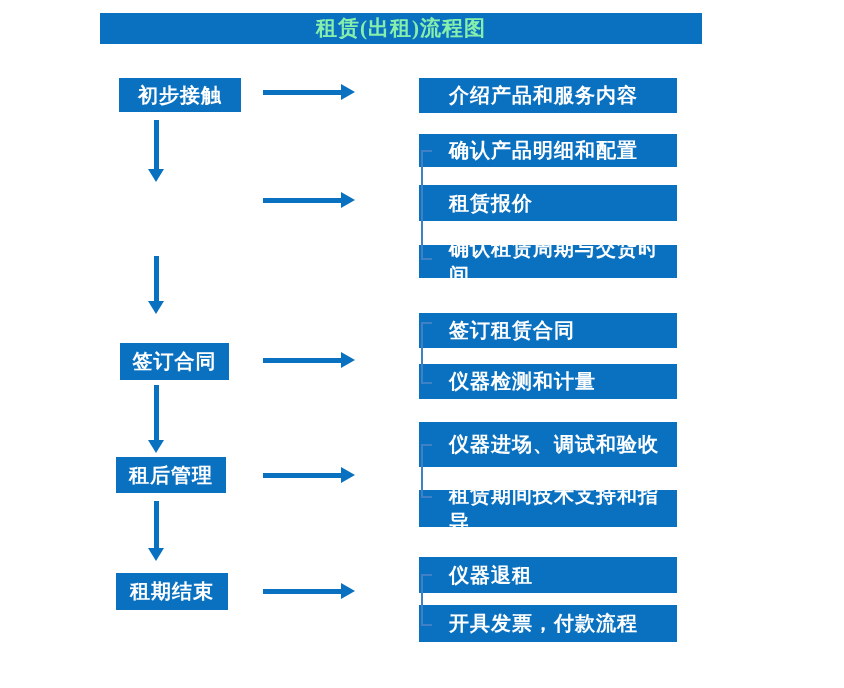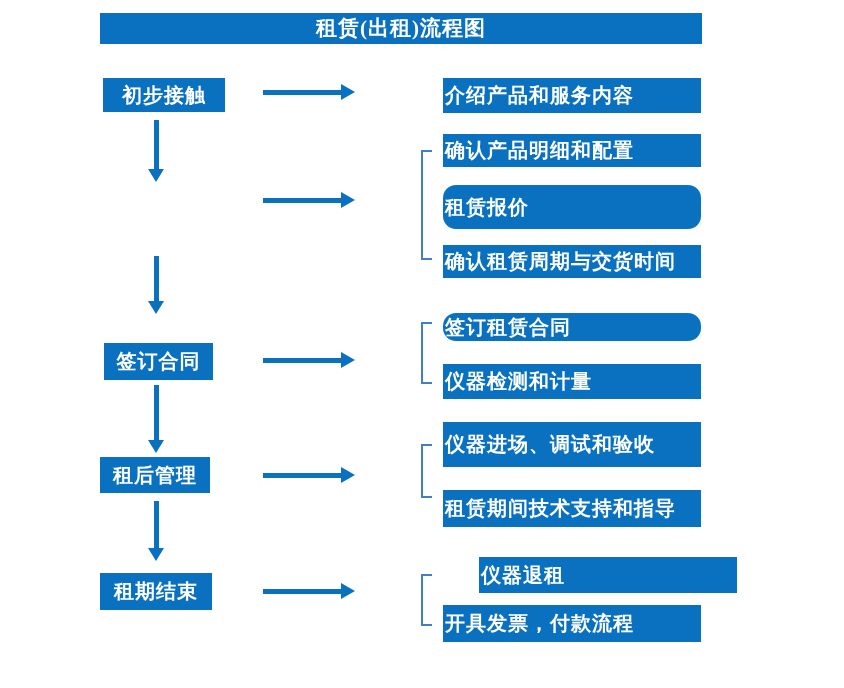--- a/index.html
+++ b/index.html
@@ -6,33 +6,33 @@
   .canvas{
     position:relative;
     width:844px;height:688px;
     background:#ffffff;
     font-family:"Liberation Serif","DejaVu Serif",serif;
     overflow:hidden;
   }
   .title-bar{
     position:absolute;left:100px;top:13px;width:602px;height:31px;
     background:var(--box-blue,#0a71c0);
-    color:#ffffff;font-weight:bold;font-size:21px;line-height:31px;
+    color:#86efac;font-weight:bold;font-size:21px;line-height:31px;
     text-align:center;letter-spacing:1px;
   }
   .box{
     position:absolute;
     background:var(--box-blue,#0a71c0);
     color:#fff;font-weight:bold;font-size:20px;
     display:flex;align-items:center;
     letter-spacing:1px;
     box-sizing:border-box;
   }
-  .box.left-stage{justify-content:center;}
-  .box.right-item{width:258px;left:443px;padding-left:2px;}
+  .box.left-stage{justify-content:center;margin-left:16px;}
+  .box.right-item{width:258px;left:419px;padding-left:30px;}
   
   .harrow{position:absolute;height:16px;width:92px;left:263px;}
   .harrow .shaft{position:absolute;left:0;top:6px;height:5px;right:13px;background:var(--arrow-blue,#0a71c0);}
   .harrow .head{position:absolute;right:0;top:0;width:0;height:0;
     border-left:14px solid var(--arrow-blue,#0a71c0);
     border-top:8px solid transparent;border-bottom:8px solid transparent;}
   
   .varrow{position:absolute;width:16px;left:148px;}
   .varrow .shaft{position:absolute;top:0;left:6px;width:5px;bottom:12px;background:var(--arrow-blue,#0a71c0);}
   .varrow .head{position:absolute;bottom:0;left:0;width:0;height:0;
@@ -54,30 +54,30 @@
   <div class="title-bar">租赁(出租)流程图</div>
 
   <div class="box left-stage" style="left:103px;top:78px;width:122px;height:34px;">初步接触</div>
   <div class="box left-stage" style="left:104px;top:343px;width:109px;height:37px;">签订合同</div>
   <div class="box left-stage" style="left:100px;top:457px;width:110px;height:36px;">租后管理</div>
   <div class="box left-stage" style="left:100px;top:573px;width:112px;height:37px;">租期结束</div>
 
   <div class="box right-item" style="top:78px;height:35px;">介绍产品和服务内容</div>
 
   <div class="box right-item" style="top:134px;height:33px;">确认产品明细和配置</div>
-  <div class="box right-item" style="top:185px;height:44px;border-radius:13px;">租赁报价</div>
+  <div class="box right-item" style="top:185px;height:36px;">租赁报价</div>
   <div class="box right-item" style="top:245px;height:33px;">确认租赁周期与交货时间</div>
 
-  <div class="box right-item" style="top:313px;height:28px;border-radius:13px;">签订租赁合同</div>
+  <div class="box right-item" style="top:313px;height:35px;">签订租赁合同</div>
   <div class="box right-item" style="top:364px;height:35px;">仪器检测和计量</div>
 
   <div class="box right-item" style="top:422px;height:45px;">仪器进场、调试和验收</div>
   <div class="box right-item" style="top:490px;height:37px;">租赁期间技术支持和指导</div>
 
-  <div class="box right-item" style="top:557px;height:36px;margin-left:36px;">仪器退租</div>
+  <div class="box right-item" style="top:557px;height:36px;">仪器退租</div>
   <div class="box right-item" style="top:605px;height:37px;text-align:center;">开具发票，付款流程</div>
 
   <div class="harrow" style="top:84px;">
       <div class="shaft"></div>
       <div class="head"></div>
     </div>
   <div class="harrow" style="top:192px;">
       <div class="shaft"></div>
       <div class="head"></div>
     </div>

